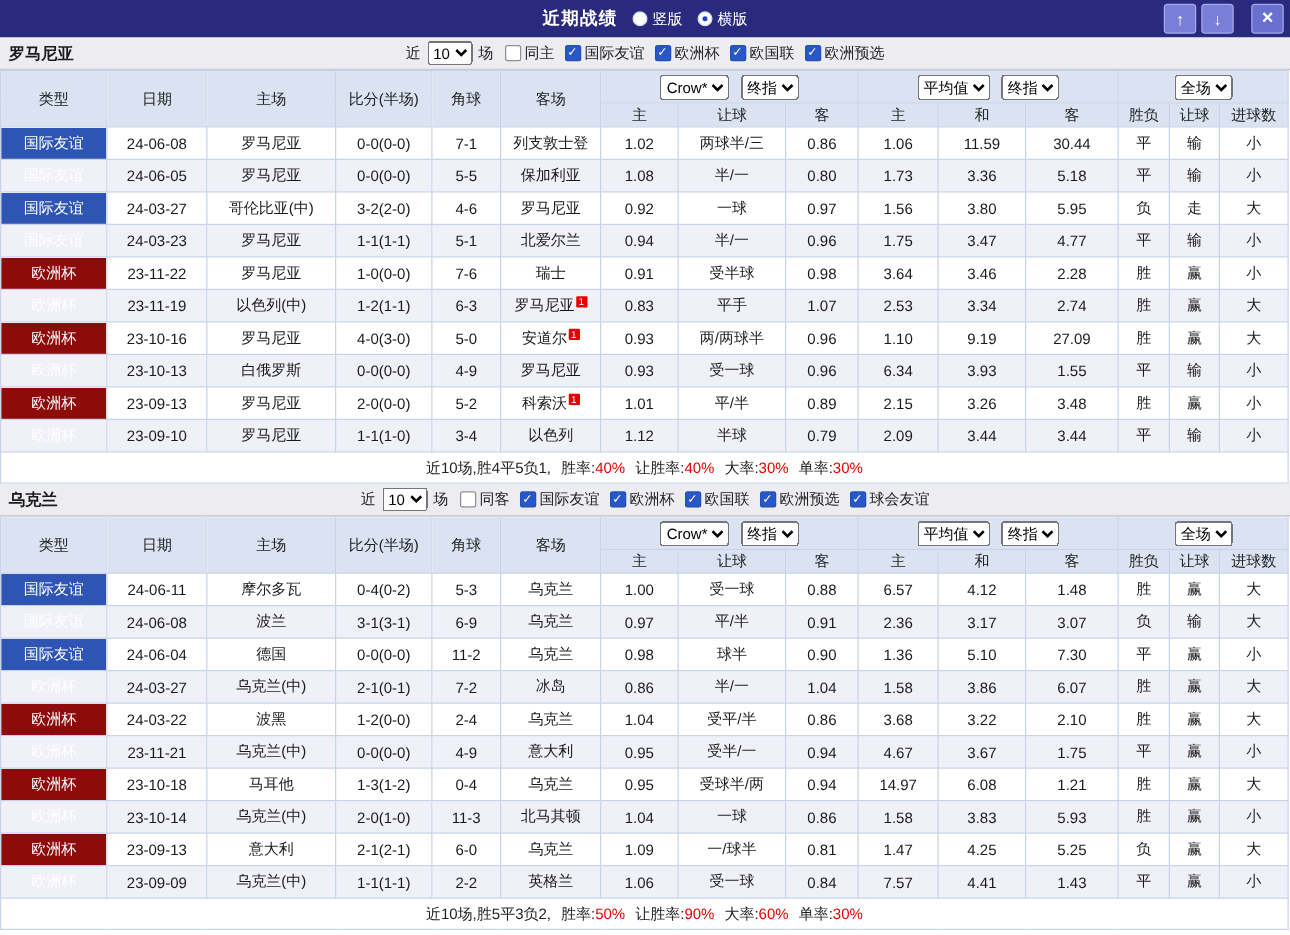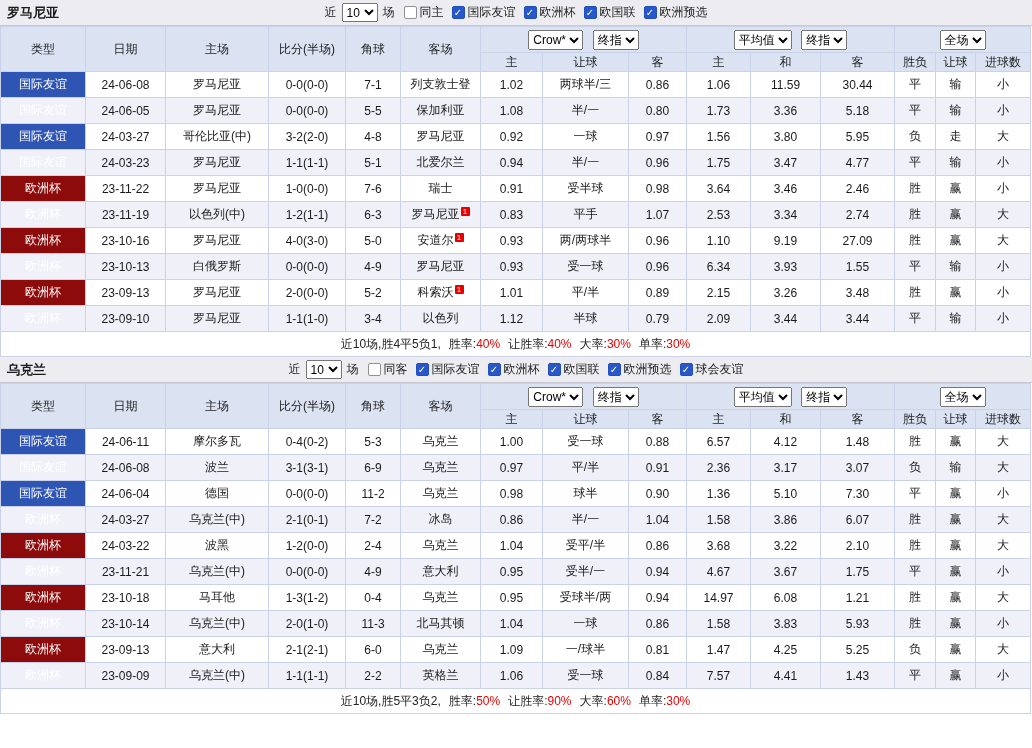--- a/index.html
+++ b/index.html
@@ -37,20 +37,44 @@
   .c-blue{color:var(--blue,#0000cc);}
   .badge{display:inline-block;background:var(--red,#e60000);color:#fff;font-size:8px;line-height:9px;min-width:9px;height:9px;margin-left:1px;vertical-align:4px;border-radius:1px;}
   td.summary{height:25px;background:#fff;color:#222;font-size:12px;}
   .sum-label{margin-left:8px;}
   .sum-val{color:var(--red,#e60000);margin-top:40px;}
 </style>
 </head>
 <body>
 
 <div class="app">
+  <header class="topbar">
+    <div class="topbar-center">
+      <span class="title">近期战绩</span>
+      <label class="radio">
+        <span class="radio-circle"></span>
+        <span class="radio-label">竖版</span>
+      </label>
+      <label class="radio">
+        <span class="radio-circle selected"></span>
+        <span class="radio-label">横版</span>
+      </label>
+    </div>
+    <div class="topbar-buttons">
+      <button class="tb-btn">
+          <span>↑</span>
+        </button>
+      <button class="tb-btn">
+          <span>↓</span>
+        </button>
+      <button class="tb-btn close">
+          <span>×</span>
+        </button>
+    </div>
+  </header>
   <div id="sections">
   <section class="section">
     <div class="section-bar">
       <span class="team">罗马尼亚</span>
       <div class="filters">
         <span>近</span>
         <select class="count-select"><option>10</option></select>
         <span>场</span>
         <span class="filter-boxes">
               <label class="cb">
@@ -159,21 +183,21 @@
               <td>5.18</td>
               <td class="c-green">平</td>
               <td class="c-blue">输</td>
               <td class="c-blue">小</td>
             </tr>
             <tr>
               <td class="type-cell t-friendly">国际友谊</td>
               <td>24-03-27</td>
               <td>哥伦比亚(中)</td>
               <td class="c-red">3-2(2-0)</td>
-              <td>4-8</td>
+              <td>4-6</td>
               <td class="c-green">罗马尼亚</td>
               <td>0.92</td>
               <td>一球</td>
               <td>0.97</td>
               <td>1.56</td>
               <td>3.80</td>
               <td>5.95</td>
               <td class="c-blue">负</td>
               <td class="c-green">走</td>
               <td class="c-red">大</td>
@@ -200,21 +224,21 @@
               <td>23-11-22</td>
               <td class="c-green">罗马尼亚</td>
               <td class="c-red">1-0(0-0)</td>
               <td>7-6</td>
               <td>瑞士</td>
               <td>0.91</td>
               <td>受半球</td>
               <td>0.98</td>
               <td>3.64</td>
               <td>3.46</td>
-              <td>2.46</td>
+              <td>2.28</td>
               <td class="c-red">胜</td>
               <td class="c-red">赢</td>
               <td class="c-blue">小</td>
             </tr>
             <tr class="alt">
               <td class="type-cell t-euro">欧洲杯</td>
               <td>23-11-19</td>
               <td>以色列(中)</td>
               <td class="c-red">1-2(1-1)</td>
               <td>6-3</td>

